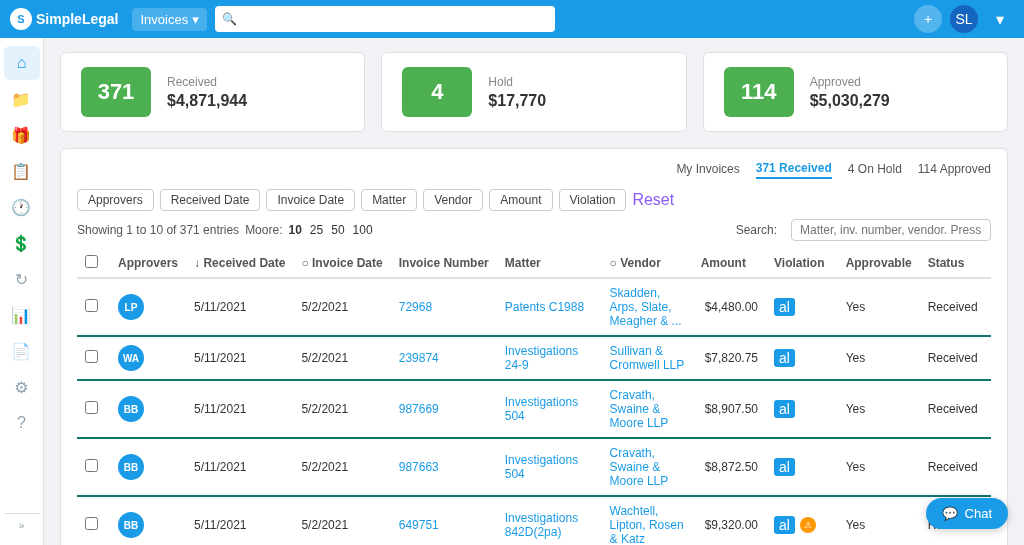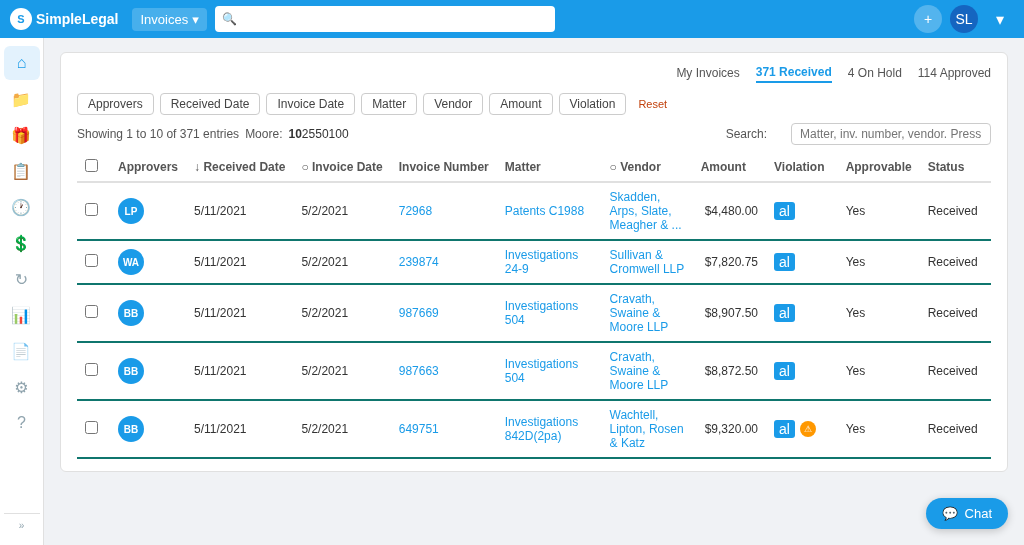--- a/index.html
+++ b/index.html
@@ -212,36 +212,36 @@
     }
     .filter-btn {
       border: 1px solid #ccc;
       background: white;
       border-radius: 4px;
       padding: 3px 10px;
       font-size: 12px;
       cursor: pointer;
       color: #444;
     }
-    .reset-link { color: #c2410c; cursor: pointer; font-size: 11px; margin-left: 6px; }
+    .reset-link { color: #8b5cf6; cursor: pointer; font-size: 16px; margin-left: 0; }
 
     
     .entries-row {
       display: flex;
       align-items: center;
       justify-content: space-between;
       margin-bottom: 8px;
       font-size: 12px;
       color: #555;
     }
     .entries-left { display: flex; align-items: center; gap: 6px; }
-    .view-links { display: flex; gap: 0; }
+    .view-links { display: flex; gap: 8px; }
     .view-link { cursor: pointer; color: #333; }
     .view-link.active { font-weight: bold; }
-    .search-right { display: flex; align-items: center; gap: 24px; }
+    .search-right { display: flex; align-items: center; gap: 14px; }
     .search-right input {
       border: 1px solid #ccc;
       border-radius: 4px;
       padding: 3px 8px;
       font-size: 12px;
       width: 200px;
       color: #999;
     }
 
     
@@ -366,20 +366,43 @@
     <div class="sidebar-item">📄</div>
     <div class="sidebar-item">⚙</div>
     <div class="sidebar-item">?</div>
     <div class="sidebar-bottom">
       <div class="sidebar-expand">»</div>
     </div>
   </aside>
 
   <main class="content">
 
+    <div class="summary-cards">
+      <div class="summary-card">
+        <div class="card-number-badge">371</div>
+        <div class="card-info">
+          <div class="card-label">Received</div>
+          <div class="card-amount">$4,871,944</div>
+        </div>
+      </div>
+      <div class="summary-card">
+        <div class="card-number-badge">4</div>
+        <div class="card-info">
+          <div class="card-label">Hold</div>
+          <div class="card-amount">$17,770</div>
+        </div>
+      </div>
+      <div class="summary-card">
+        <div class="card-number-badge">114</div>
+        <div class="card-info">
+          <div class="card-label">Approved</div>
+          <div class="card-amount">$5,030,279</div>
+        </div>
+      </div>
+    </div>
 
     <div class="table-section">
 
       <div class="tabs-row">
         <span class="tab-item">My Invoices</span>
         <span class="tab-item active">371 Received</span>
         <span class="tab-item">4 On Hold</span>
         <span class="tab-item">114 Approved</span>
       </div>
 

